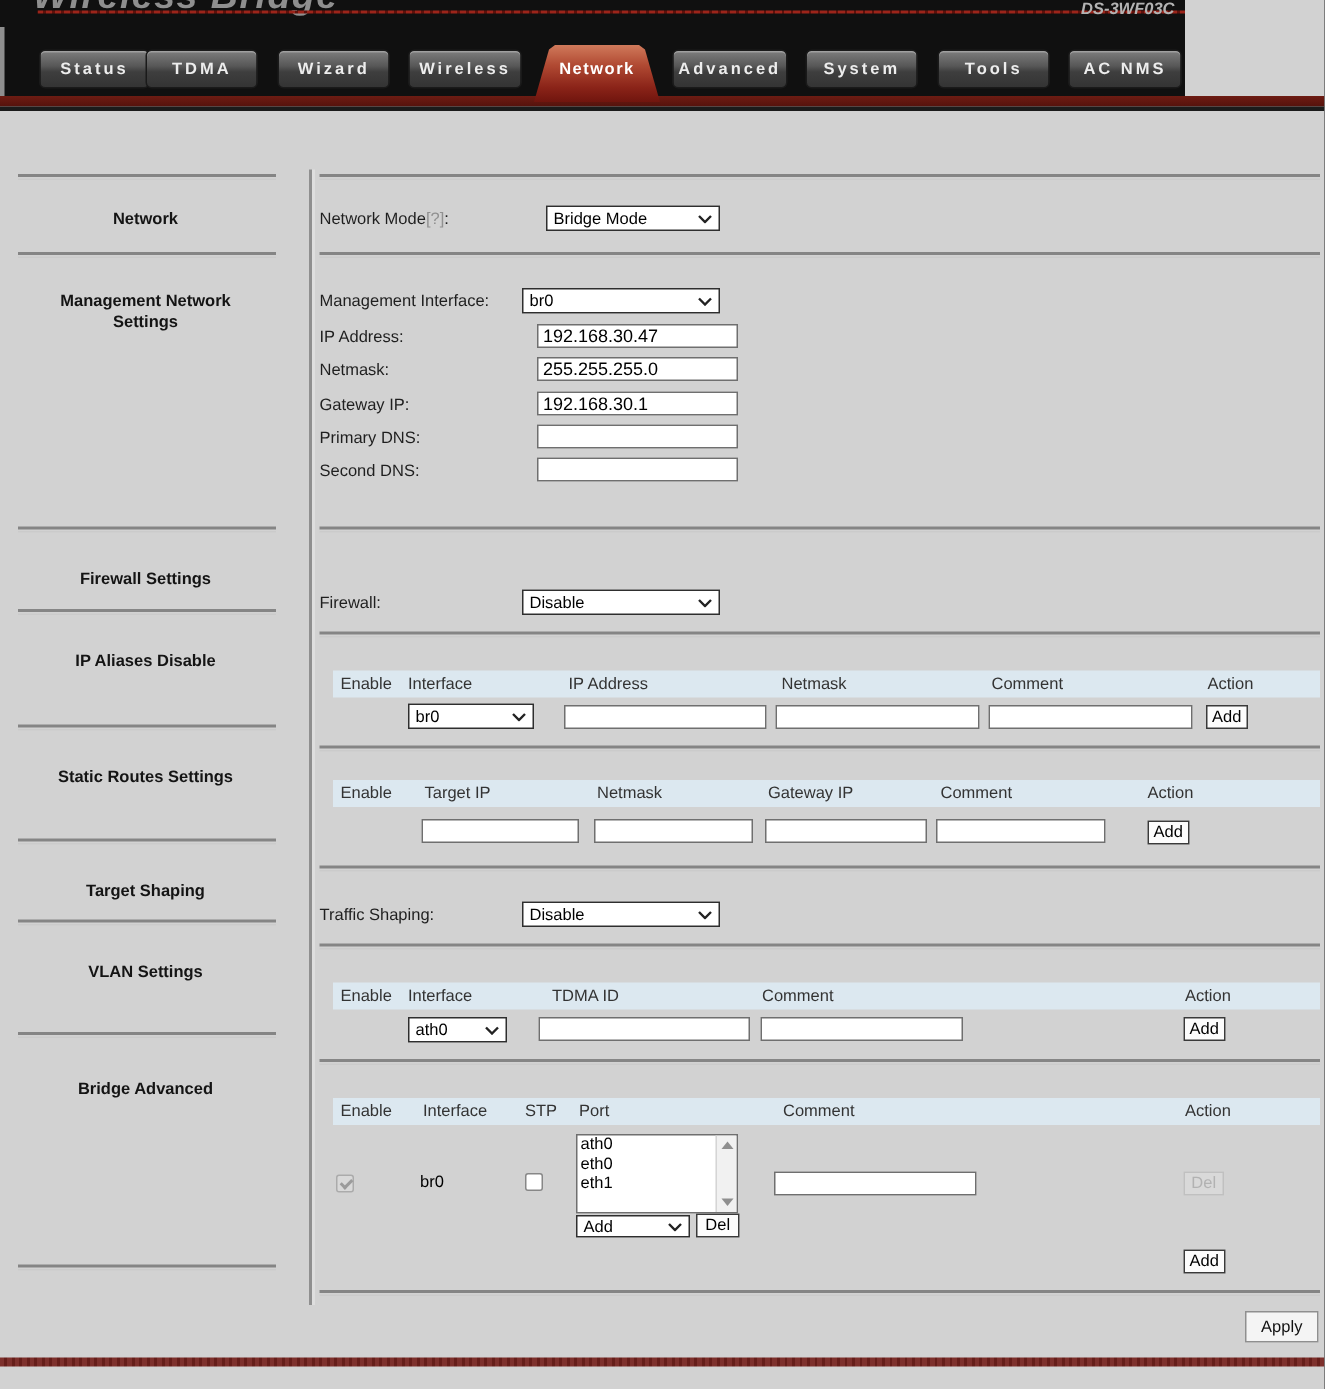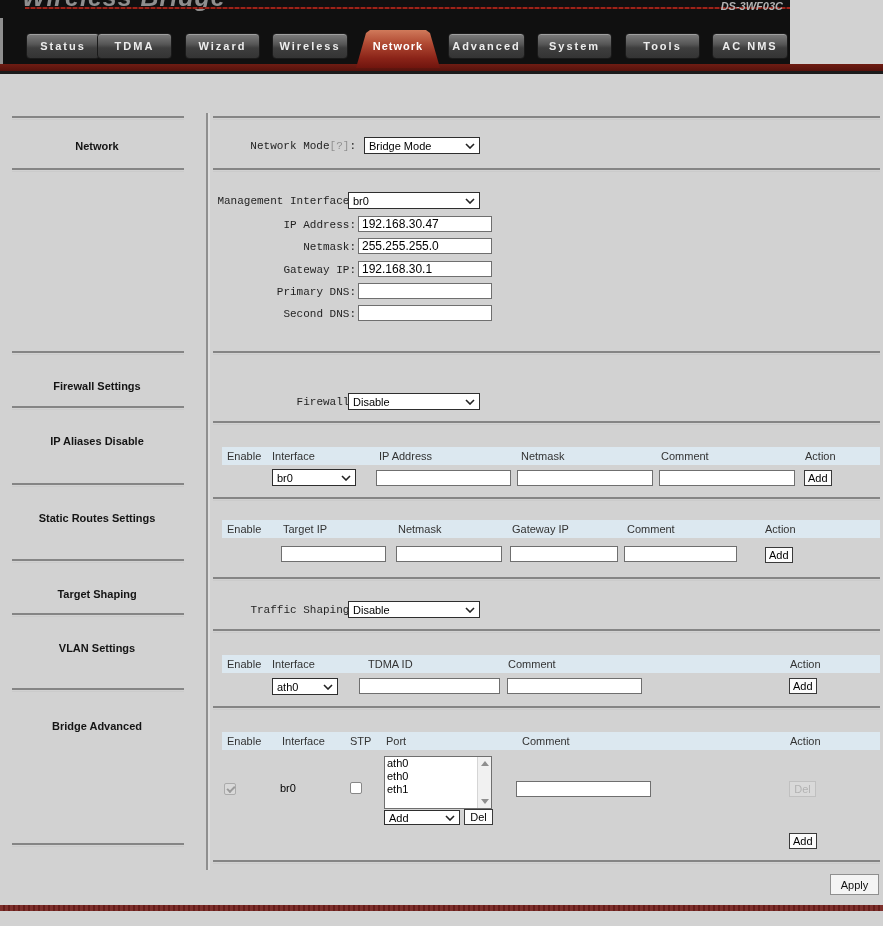--- a/index.html
+++ b/index.html
@@ -30,21 +30,21 @@
   .ssep,.msep{position:absolute;height:1px;border-top:2px solid #858585;border-bottom:1px solid #cbcbcb;}
   .ssep{left:12px;width:172px;}
   .msep{left:213px;width:667px;}
   .vdiv{position:absolute;left:206px;top:113px;width:2px;height:757px;background:#8f8f8f;
         box-shadow:2px 0 0 #dedede;}
   
   .sitem{position:absolute;left:8px;width:178px;text-align:center;font-size:11px;font-weight:bold;
          color:#141414;line-height:14px;}
   .sitem.narrow{left:23px;width:148px;}
   
-  .flabel{position:absolute;left:213px;width:143px;text-align:right;font-size:11px;color:#1f1f1f;font-family:Liberation Mono, monospace;}
+  .flabel{position:absolute;left:213px;width:143px;text-align:left;font-size:11px;color:#1f1f1f;}
   .flabel .help{color:#919191;cursor:pointer;}
   .sel{position:absolute;box-sizing:border-box;height:17px;background:#fff;border:1px solid #2e2e2e;
        font-size:11px;color:#000;padding:2px 16px 0 4px;cursor:pointer;}
   .chev{position:absolute;right:4px;top:5px;}
   .inp{position:absolute;box-sizing:border-box;height:16px;background:#fff;border:1px solid #6f6f6f;
        font-size:12px;font-family:"Liberation Sans",sans-serif;padding:0 3px;color:#000;}
   .thead{position:absolute;left:222px;width:658px;height:18px;background:#dce8f0;}
   .th{position:absolute;top:3px;font-size:11px;color:#333;white-space:nowrap;}
   .abtn{position:absolute;box-sizing:border-box;height:16px;background:#fcfcfc;border:1px solid #3a3a3a;
         font-size:11px;font-family:"Liberation Sans",sans-serif;line-height:13px;padding:0 3px;
@@ -95,20 +95,21 @@
     <div class="navbtn" style="left:712px;width:76px">AC NMS</div>
     <div class="navbtn" style="left:798px;width:73px">Logout</div>
   </div>
   <div class="navtab">Network</div>
   <div class="band"></div>
   <div class="band2"></div>
 
   <div class="ssep" style="top:116px"></div>
   <div class="sitem" style="top:139px">Network</div>
   <div class="ssep" style="top:168px"></div>
+  <div class="sitem narrow" style="top:194px">Management Network Settings</div>
   <div class="ssep" style="top:351px"></div>
   <div class="sitem" style="top:379px">Firewall Settings</div>
   <div class="ssep" style="top:406px"></div>
   <div class="sitem" style="top:434px">IP Aliases Disable</div>
   <div class="ssep" style="top:483px"></div>
   <div class="sitem" style="top:511px">Static Routes Settings</div>
   <div class="ssep" style="top:559px"></div>
   <div class="sitem" style="top:587px">Target Shaping</div>
   <div class="ssep" style="top:613px"></div>
   <div class="sitem" style="top:641px">VLAN Settings</div>

